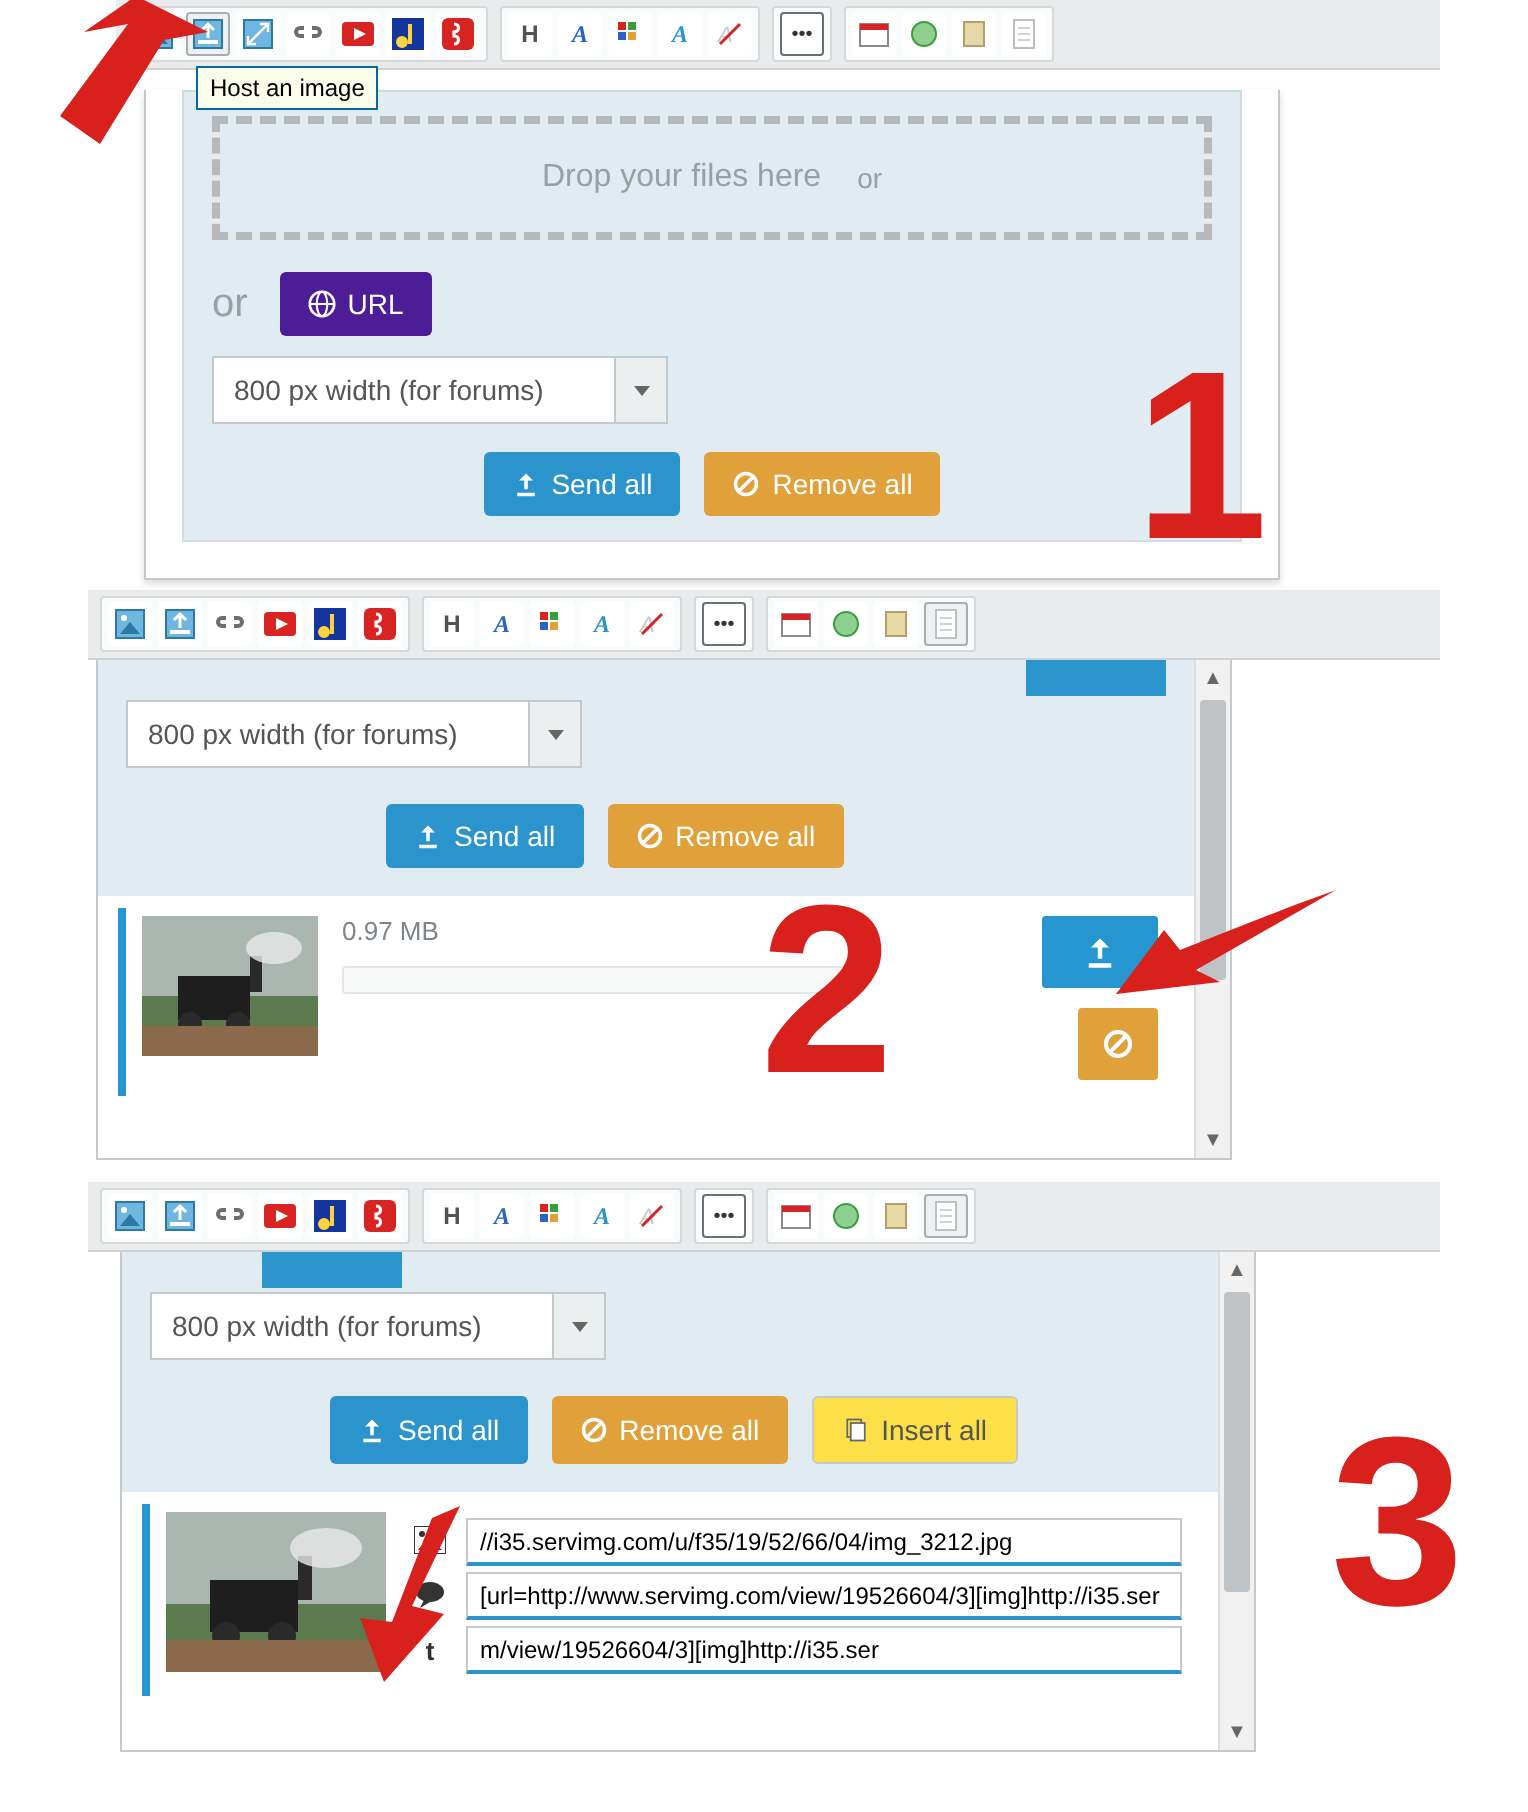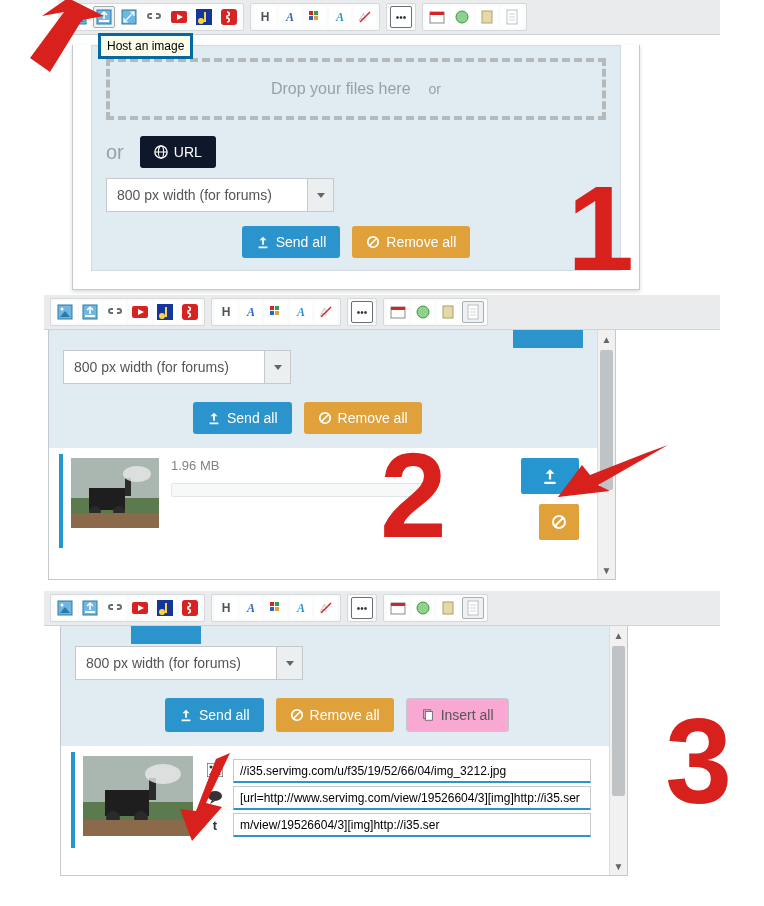--- a/index.html
+++ b/index.html
@@ -94,24 +94,24 @@
     border: none;
     border-radius: 3px;
     color: #fff;
     font-size: 14px;
     cursor: pointer;
     display: inline-flex;
     align-items: center;
     gap: 6px;
   }
   .btn-green  { background: #45ab47; }
-  .btn-blue   { background: #0f172a; }
+  .btn-blue   { background: #4c1d95; }
   .btn-blue-d { background: #2b94cc; }
   .btn-orange { background: #e0a03a; }
-  .btn-grey   { background: #f9a8d4; color:#555; border:1px solid #c6c9cb; }
+  .btn-grey   { background: #fde047; color:#555; border:1px solid #c6c9cb; }
 
   .icon-sm { width:14px; height:14px; }
 
   .or-row {
     display: flex; align-items: center; gap: 16px;
     margin: 16px 0 10px 0;
   }
   .or-row .or-label { color:#9aa0a2; font-size:20px; font-weight:400; }
 
   .select-wrap {
@@ -129,21 +129,21 @@
     font-weight: 900;
     color:#d8201d;
     font-size: 120px;
     line-height: 1;
     user-select:none;
   }
 
   .tooltip-box {
     position:absolute;
     background:#fcfceb;
-    border:3px solid #0369a1;
+    border:1px solid #0369a1;
     font-size:12px;
     padding:3px 6px;
     white-space:nowrap;
     z-index: 50;
   }
 
   
   .red-arrow {
     position:absolute;
     z-index: 40;
@@ -471,21 +471,21 @@
             <rect y="40" width="88" height="30" fill="#5b7a4e"></rect>
             <rect x="18" y="30" width="36" height="22" fill="#1e1e1e"></rect>
             <circle cx="24" cy="54" r="6" fill="#2a2a2a"></circle>
             <circle cx="48" cy="54" r="6" fill="#2a2a2a"></circle>
             <rect x="54" y="20" width="6" height="18" fill="#2a2a2a"></rect>
             <ellipse cx="66" cy="16" rx="14" ry="8" fill="#e8e8e8" opacity="0.8"></ellipse>
             <rect x="0" y="55" width="88" height="15" fill="#8a6a4a"></rect>
           </svg>
         </div>
         <div class="file-meta">
-          <div class="fsize">1.96 MB</div>
+          <div class="fsize">0.97 MB</div>
           <div class="progress"></div>
         </div>
         <div style="margin-left:auto; display:flex; flex-direction:column; gap:10px; align-items:flex-end;">
           <div class="upload-btn">
             <svg width="18" height="18" viewBox="0 0 16 16">
                 <path d="M8 2l4 4H9v5H7V6H4l4-4zM3 13h10v2H3z" fill="#fff"></path>
               </svg>
           </div>
           <div class="orange-sq">
             <svg width="16" height="16" viewBox="0 0 16 16">

